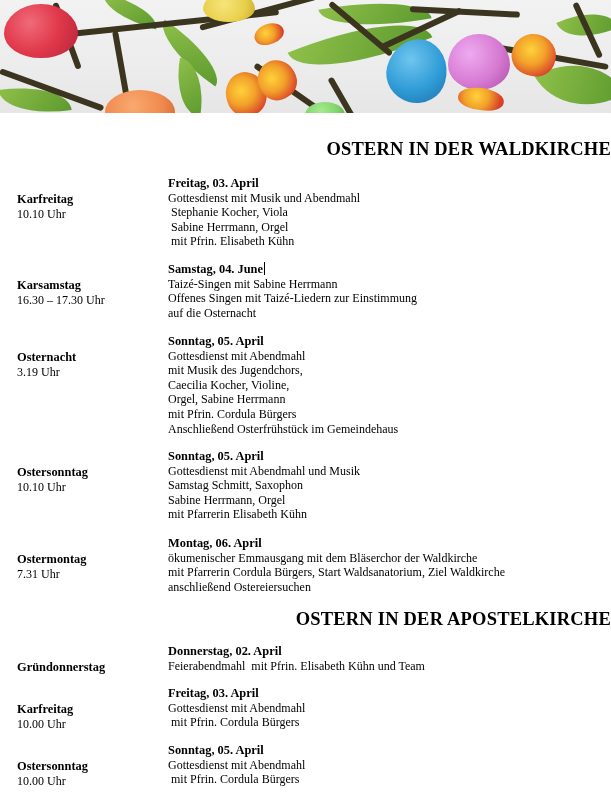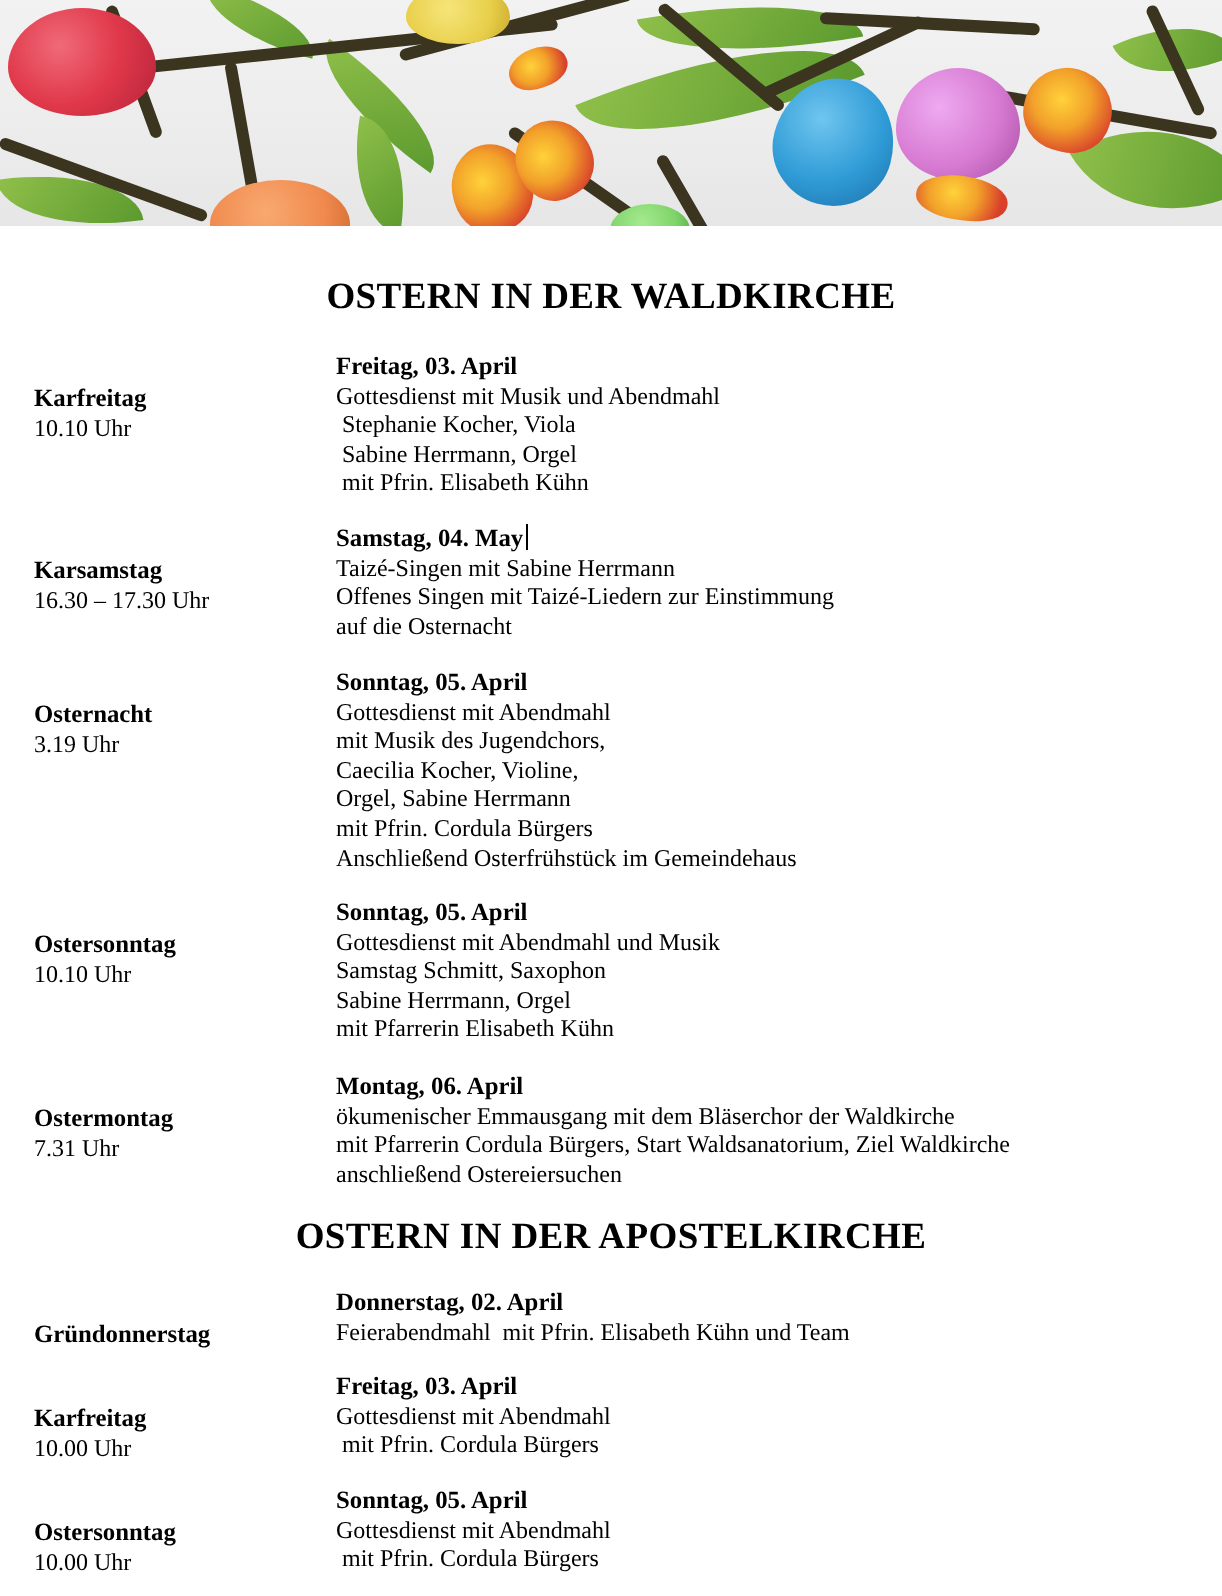--- a/index.html
+++ b/index.html
@@ -3,21 +3,21 @@
   <meta charset="utf-8">
   <style>
     html, body { margin:0; padding:0; background:#fff; }
     body { width:611px; height:798px; overflow:hidden; position:relative; font-family:"Liberation Serif", serif; color:#000; }
     .banner { position:absolute; left:0; top:0; width:611px; height:113px; overflow:hidden; background:linear-gradient(180deg,#f2f2f2 0%,#ececec 60%,#e6e6e6 100%); }
     .banner .shape { position:absolute; }
     .egg { border-radius:50% 50% 50% 50% / 55% 55% 45% 45%; }
     .leaf { border-radius:0 100% 0 100%; background:linear-gradient(135deg,#8fbf4a,#5c9a2e); }
     .branch { background:#3b3520; border-radius:6px; height:6px; transform-origin:left center; }
     .tulip { border-radius:50% 50% 45% 45%; background:radial-gradient(circle at 40% 40%,#ffd23a 0%,#f2a12a 40%,#d8402a 80%); }
-    .heading { position:absolute; left:0; width:611px; text-align:center; font-weight:bold; font-size:18.5px; letter-spacing:0.2px; }
+    .heading { position:absolute; left:0; width:611px; text-align:right; font-weight:bold; font-size:18.5px; letter-spacing:0.2px; }
     .entry { position:absolute; left:0; width:611px; font-size:12px; line-height:14.6px; }
     .entry .left { position:absolute; left:17px; top:16px; width:140px; }
     .entry .right { position:absolute; left:168px; top:0; width:430px; }
     .bold { font-weight:bold; font-size:12.4px; }
     .line { white-space:pre; display:block; }
     .cursor { display:inline-block; width:1px; height:13px; background:#000; vertical-align:-2px; margin-left:1px; }
   </style>
 </head>
 <body>
 
@@ -74,21 +74,21 @@
     <span class="line"> mit Pfrin. Elisabeth Kühn</span>
   </div>
 </div>
 
 <div class="entry" style="top:262px;">
   <div class="left">
     <span class="line bold">Karsamstag</span>
     <span class="line">16.30 – 17.30 Uhr</span>
   </div>
   <div class="right">
-    <span class="line bold"><span>Samstag, 04. May</span><span class="cursor"></span></span>
+    <span class="line bold"><span>Samstag, 04. June</span><span class="cursor"></span></span>
     <span class="line">Taizé-Singen mit Sabine Herrmann</span>
     <span class="line">Offenes Singen mit Taizé-Liedern zur Einstimmung</span>
     <span class="line">auf die Osternacht</span>
   </div>
 </div>
 
 <div class="entry" style="top:334px;">
   <div class="left">
     <span class="line bold">Osternacht</span>
     <span class="line">3.19 Uhr</span>

